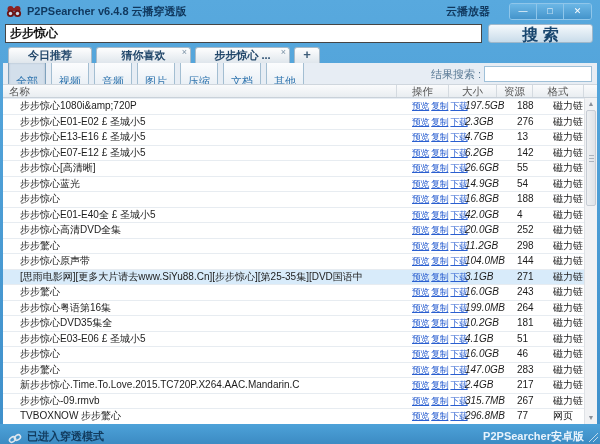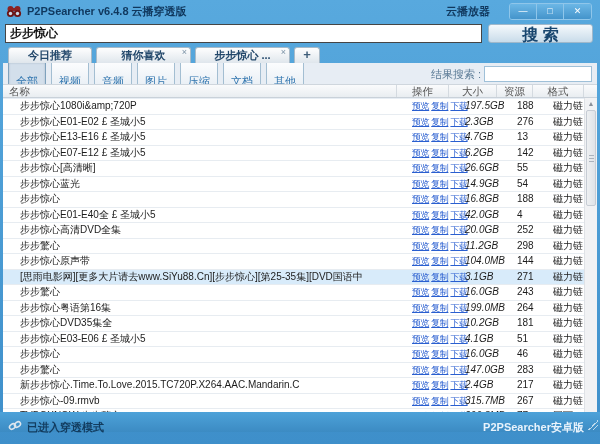--- a/index.html
+++ b/index.html
@@ -60,21 +60,21 @@
   
   .sbar { position:absolute; top:35px; right:0; width:13px; bottom:0; background:#f1f2f4; border-left:1px solid #dfe2e6; }
   .sarrow { position:absolute; left:0; width:12px; height:12px; font-size:7px; color:#8a9099; text-align:center; line-height:12px; background:#f1f2f4; cursor:pointer; }
   .sarrow.up { top:0; }
   .sarrow.down { bottom:0; }
   .sthumb { position:absolute; left:1px; top:12px; width:10px; height:96px; background:linear-gradient(90deg,#eef0f2,#dfe3e8); border:1px solid #c6ccd4; border-radius:2px; cursor:grab; }
   .sgrip { position:absolute; left:2px; top:44px; width:5px; height:7px;
            background:repeating-linear-gradient(#aab2bc 0 1px, transparent 1px 3px); }
 
   
-  .statusbar { position:absolute; left:0; bottom:12px; width:600px; height:20px; background:linear-gradient(#4da2d9,#3c8bc3); display:flex; align-items:flex-start; padding:8px 8px; }
+  .statusbar { position:absolute; left:0; bottom:0; width:600px; height:20px; background:linear-gradient(#4da2d9,#3c8bc3); display:flex; align-items:flex-end; padding:0 8px; }
   .chain-icon { margin-right:5px; }
   .status-left { font-size:11px; font-weight:bold; color:#123c5f; }
   .status-right { position:absolute; right:16px; font-size:11px; font-weight:bold; color:#e8f3fc; cursor:pointer; }
   .grip { position:absolute; right:2px; bottom:2px; width:10px; height:10px;
           background:linear-gradient(135deg, transparent 0 50%, rgba(255,255,255,.65) 50% 56%, transparent 56% 72%, rgba(255,255,255,.65) 72% 78%, transparent 78%); }
 </style>
 </head>
 <body>
 
 <div class="window">

